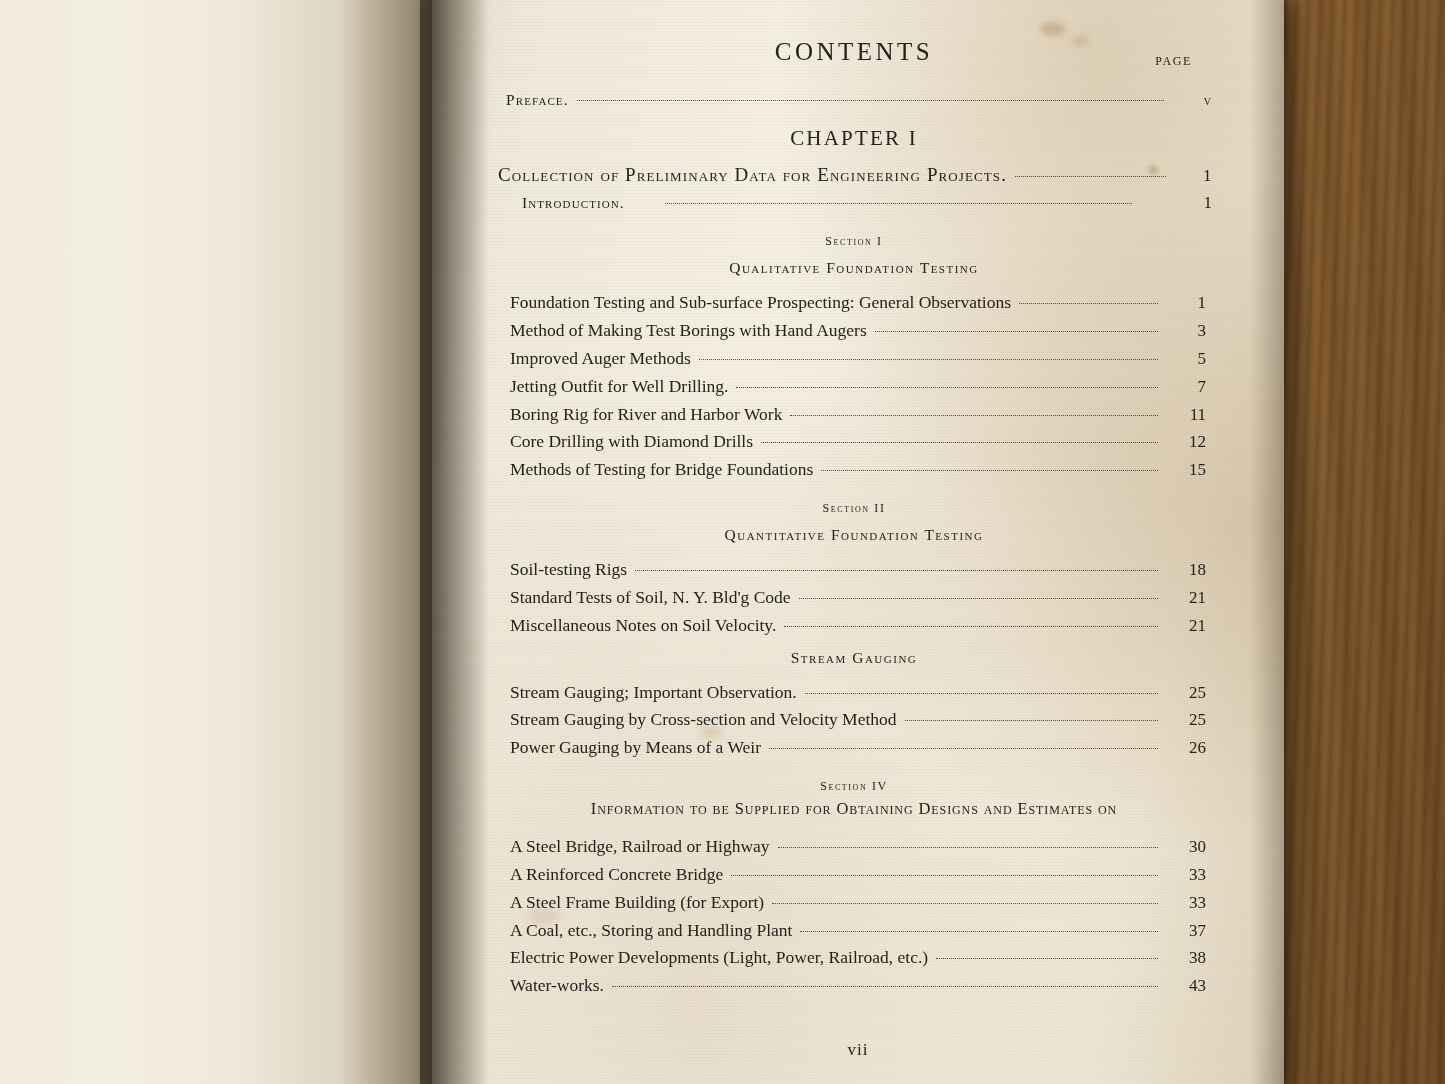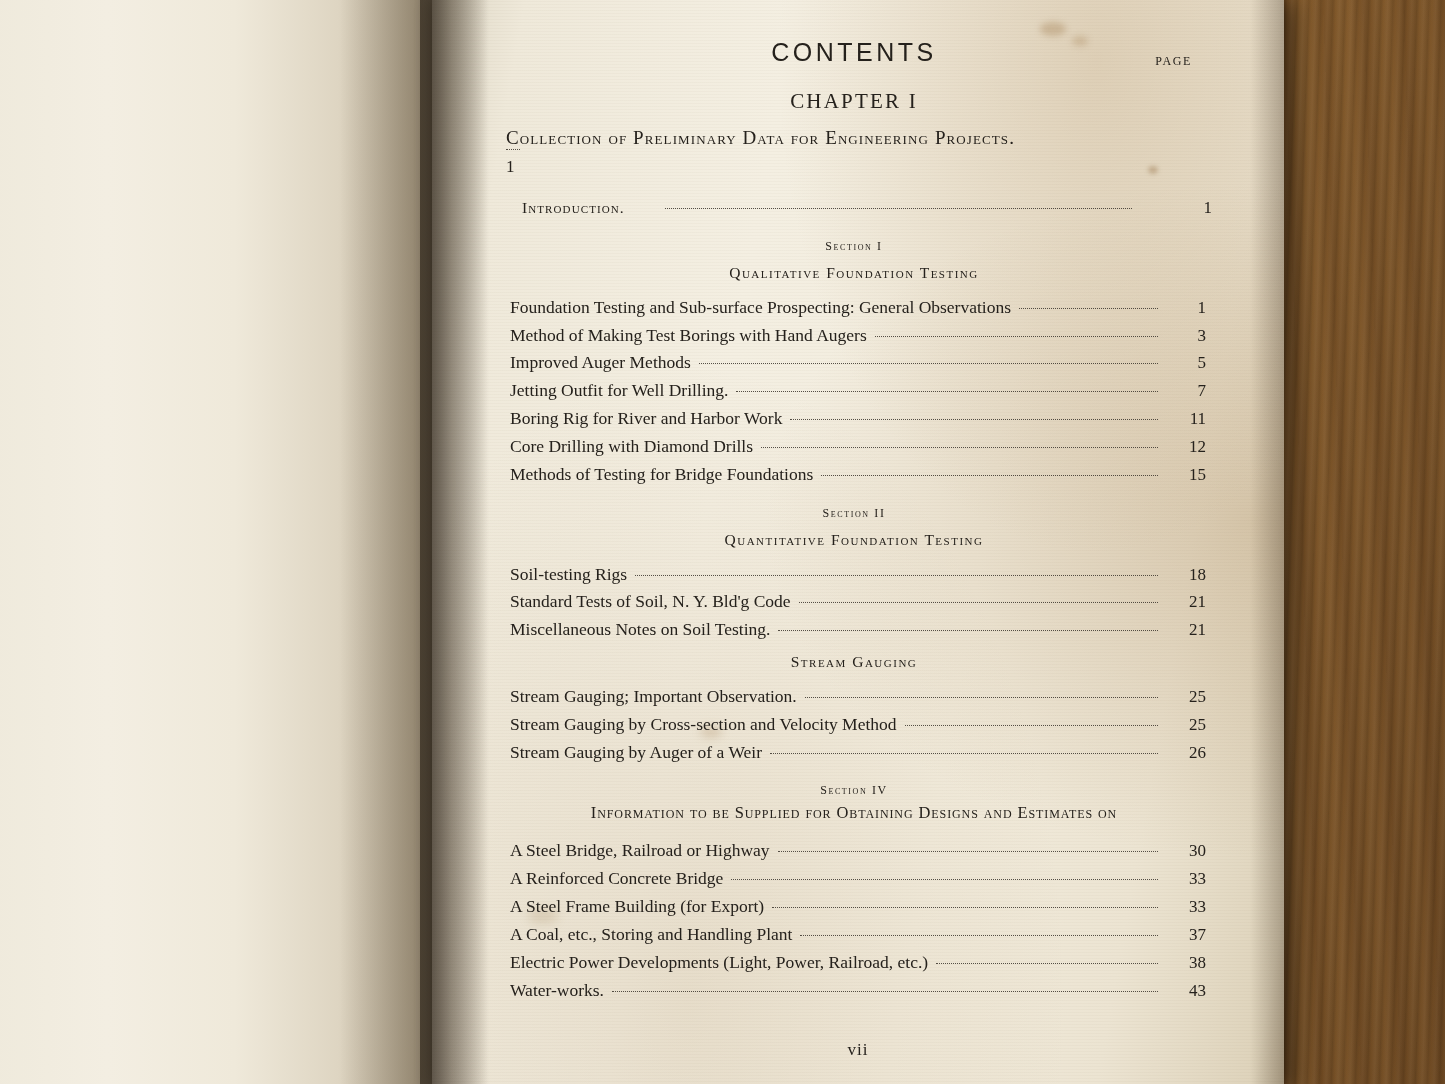--- a/index.html
+++ b/index.html
@@ -99,21 +99,21 @@
   .content-area {
     position: absolute;
     left: 0; right: 0; top: 0;
     padding: 34px 72px 0 64px;
   }
   .page-heading {
     text-align: center;
     font-size: 25px;
     letter-spacing: 3.5px;
     margin: 8px 0 22px 0;
-    font-family: Liberation Sans, sans-serif;
+    font-family: Liberation Serif, serif;
   }
   .smallcaps {
     font-variant: small-caps;
     letter-spacing: 1.1px;
   }
   .row {
     display: flex;
     align-items: baseline;
     font-size: 17.5px;
     line-height: 1.52;
@@ -149,21 +149,20 @@
   .chapter-title {
     text-align: center;
     font-size: 21px;
     letter-spacing: 2.2px;
     margin: 14px 0 10px 0;
   }
   .chapter-line {
     font-size: 19px;
     letter-spacing: 0.6px;
     padding-left: 2px;
-    flex-direction: column;
   }
   .chapter-line .pg { flex-basis: 40px; }
   .intro-line {
     font-size: 15.5px;
     padding-left: 26px;
     margin-top: 1px;
     gap: 32px;
   }
   .section-label {
     text-align: center;
@@ -222,20 +221,25 @@
     <div class="foxing" style="left:716px;top:170px;width:10px;height:8px;background:rgba(140,100,55,0.35);filter:blur(2px);"></div>
     <div class="foxing" style="left:268px;top:730px;width:22px;height:12px;background:rgba(150,110,60,0.22);filter:blur(4px);"></div>
     <div class="foxing" style="left:96px;top:912px;width:30px;height:16px;background:rgba(150,115,65,0.18);filter:blur(5px);"></div>
 
     <div class="content-area">
 
       <div class="page-heading">CONTENTS</div>
 
       <div class="page-word smallcaps">PAGE</div>
 
+      <div class="row preface-row">
+        <span class="label smallcaps">Preface.</span>
+        <span class="leader"></span>
+        <span class="pg smallcaps">v</span>
+      </div>
 
       <div class="chapter-title smallcaps">CHAPTER I</div>
 
       <div class="row chapter-line">
         <span class="label smallcaps">Collection of Preliminary Data for Engineering Projects.</span>
         <span class="leader"></span>
         <span class="pg">1</span>
       </div>
 
       <div class="row intro-line">
@@ -294,41 +298,41 @@
                 <span class="label">Soil-testing Rigs</span>
                 <span class="leader"></span>
                 <span class="pg">18</span>
               </div>
               <div class="row">
                 <span class="label">Standard Tests of Soil, N. Y. Bld'g Code</span>
                 <span class="leader"></span>
                 <span class="pg">21</span>
               </div>
               <div class="row">
-                <span class="label">Miscellaneous Notes on Soil Testing.</span>
+                <span class="label">Miscellaneous Notes on Soil Velocity.</span>
                 <span class="leader"></span>
                 <span class="pg">21</span>
               </div>
             </div>
           </div>
           <div>
             <div class="section-sub smallcaps">Stream Gauging</div>
             <div class="entries">
               <div class="row">
                 <span class="label">Stream Gauging; Important Observation.</span>
                 <span class="leader"></span>
                 <span class="pg">25</span>
               </div>
               <div class="row">
                 <span class="label">Stream Gauging by Cross-section and Velocity Method</span>
                 <span class="leader"></span>
                 <span class="pg">25</span>
               </div>
               <div class="row">
-                <span class="label">Stream Gauging by Auger of a Weir</span>
+                <span class="label">Power Gauging by Means of a Weir</span>
                 <span class="leader"></span>
                 <span class="pg">26</span>
               </div>
             </div>
           </div>
           <div>
             <div class="section-label smallcaps">Section IV</div>
             <div class="section-wide smallcaps">Information to be Supplied for Obtaining Designs and Estimates on</div>
             <div class="entries">
               <div class="row">

